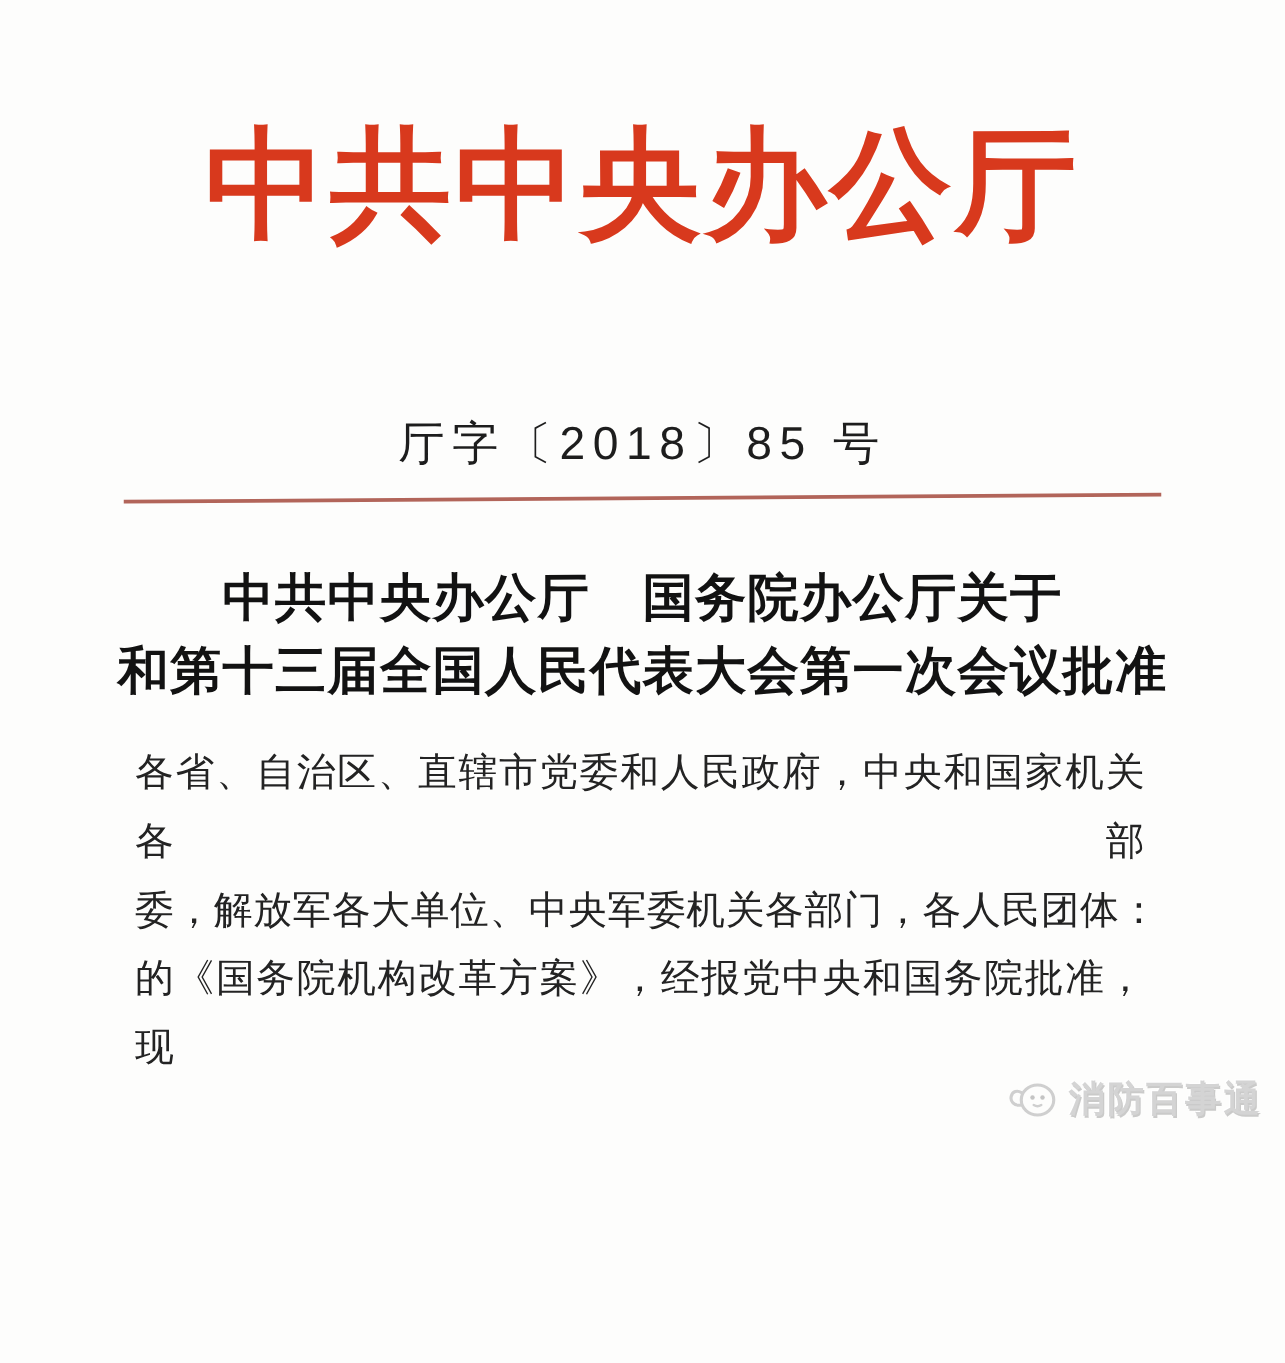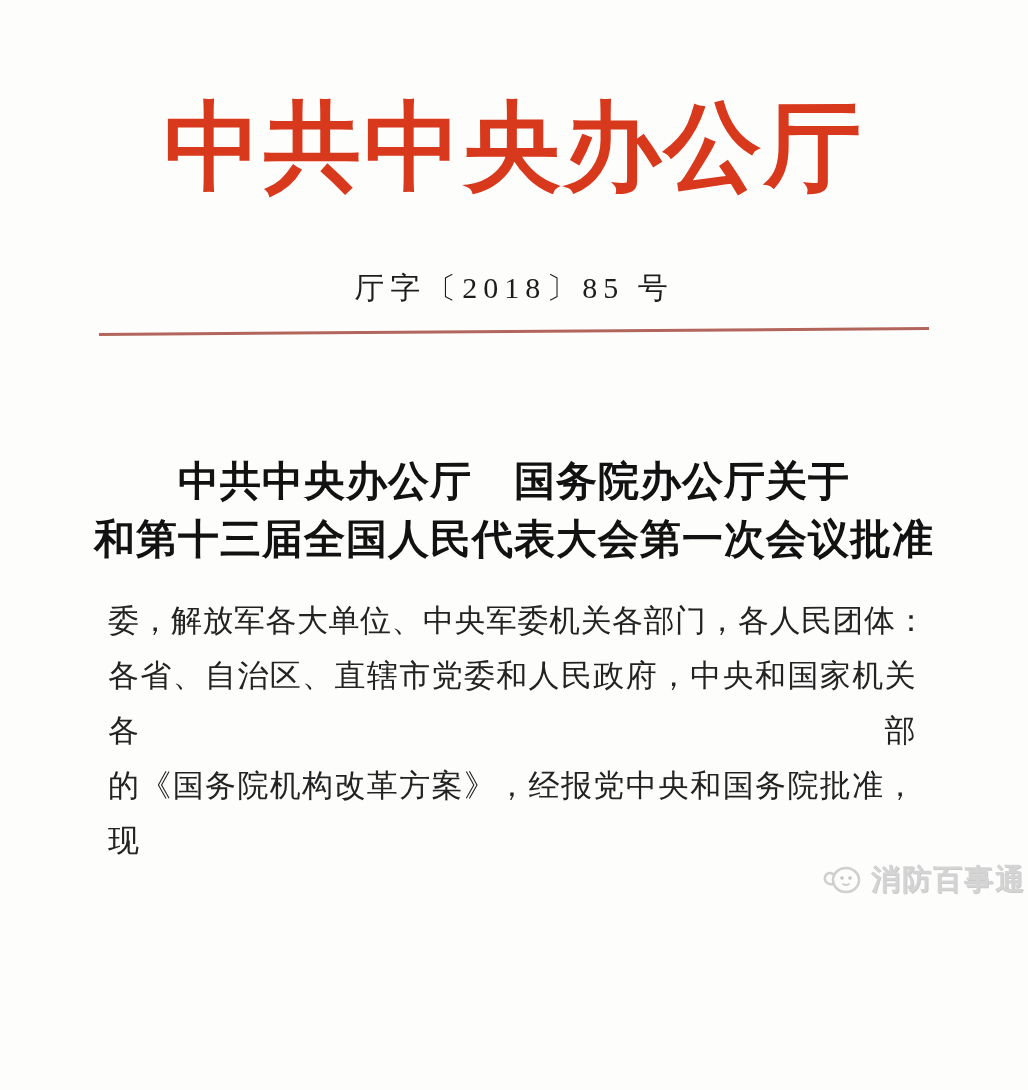--- a/index.html
+++ b/index.html
@@ -15,49 +15,49 @@
     width: 1028px;
     height: 1090px;
     background: #fdfdfc;
   }
   .page {
     position: relative;
     width: 1028px;
     height: 916px;
     overflow: hidden;
     background: #fdfdfc;
-    font-family: Liberation Serif, serif;
+    font-family: Liberation Sans, sans-serif;
   }
   .issuer {
     margin-top: 83px;
     text-align: center;
     color: var(--accent-red);
     font-size: 97px;
     font-weight: 700;
     letter-spacing: 3px;
     line-height: 1.35;
     white-space: nowrap;
   }
   .doc-number {
-    margin-top: 53px;
+    margin-top: 120px;
     text-align: center;
-    font-size: 30px;
+    font-size: 37px;
     letter-spacing: 6px;
     color: #1d1d1d;
     line-height: 42px;
   }
   .divider {
     margin: 21px auto 0;
     width: 830px;
     height: 3px;
     background: var(--divider);
     transform: rotate(-0.4deg);
   }
   .title-block {
-    margin-top: 119px;
+    margin-top: 49px;
   }
   .title-line {
     text-align: center;
     font-size: 41px;
     font-weight: 700;
     line-height: 58px;
     color: #121212;
     letter-spacing: 1px;
     white-space: nowrap;
   }
@@ -75,21 +75,21 @@
   .body-line.fill {
     white-space: normal;
     text-align: justify;
     text-align-last: justify;
   }
   .body-line.indent {
     text-indent: 2em;
   }
   .watermark {
     position: absolute;
-    right: 2px;
+    right: 18px;
     bottom: 16px;
     display: flex;
     align-items: center;
     gap: 6px;
   }
   .watermark-label {
     font-size: 29px;
     font-weight: 700;
     letter-spacing: 2px;
     color: var(--watermark);
@@ -110,22 +110,22 @@
   <div class="doc-number">厅字〔2018〕85 号</div>
 
   <div class="divider"></div>
 
   <div class="title-block">
     <div class="title-line">中共中央办公厅　国务院办公厅关于</div>
     <div class="title-line">和第十三届全国人民代表大会第一次会议批准</div>
   </div>
 
   <div class="doc-body">
+      <div class="body-line fill">各省、自治区、直辖市党委和人民政府，中央和国家机关各部</div>
       <div class="body-line">委，解放军各大单位、中央军委机关各部门，各人民团体：</div>
-      <div class="body-line fill">各省、自治区、直辖市党委和人民政府，中央和国家机关各部</div>
       <div class="body-line fill">的《国务院机构改革方案》，经报党中央和国务院批准，现</div>
     </div>
 
   <div class="watermark">
     <span class="mascot-icon">
       <svg width="42" height="36" viewBox="0 0 42 36" fill="none" xmlns="http://www.w3.org/2000/svg">
         <path d="M10 22 C4 23 1 19 2 15 C3 11 7 10 10 12" stroke="#cfcfcf" stroke-width="2.5" fill="none" stroke-linecap="round"></path>
         <ellipse cx="23" cy="18" rx="13" ry="12" stroke="#cfcfcf" stroke-width="2.5" fill="#fdfdfc"></ellipse>
         <circle cx="19" cy="16" r="1.8" fill="#c4c4c4"></circle>
         <circle cx="27" cy="16" r="1.8" fill="#c4c4c4"></circle>

